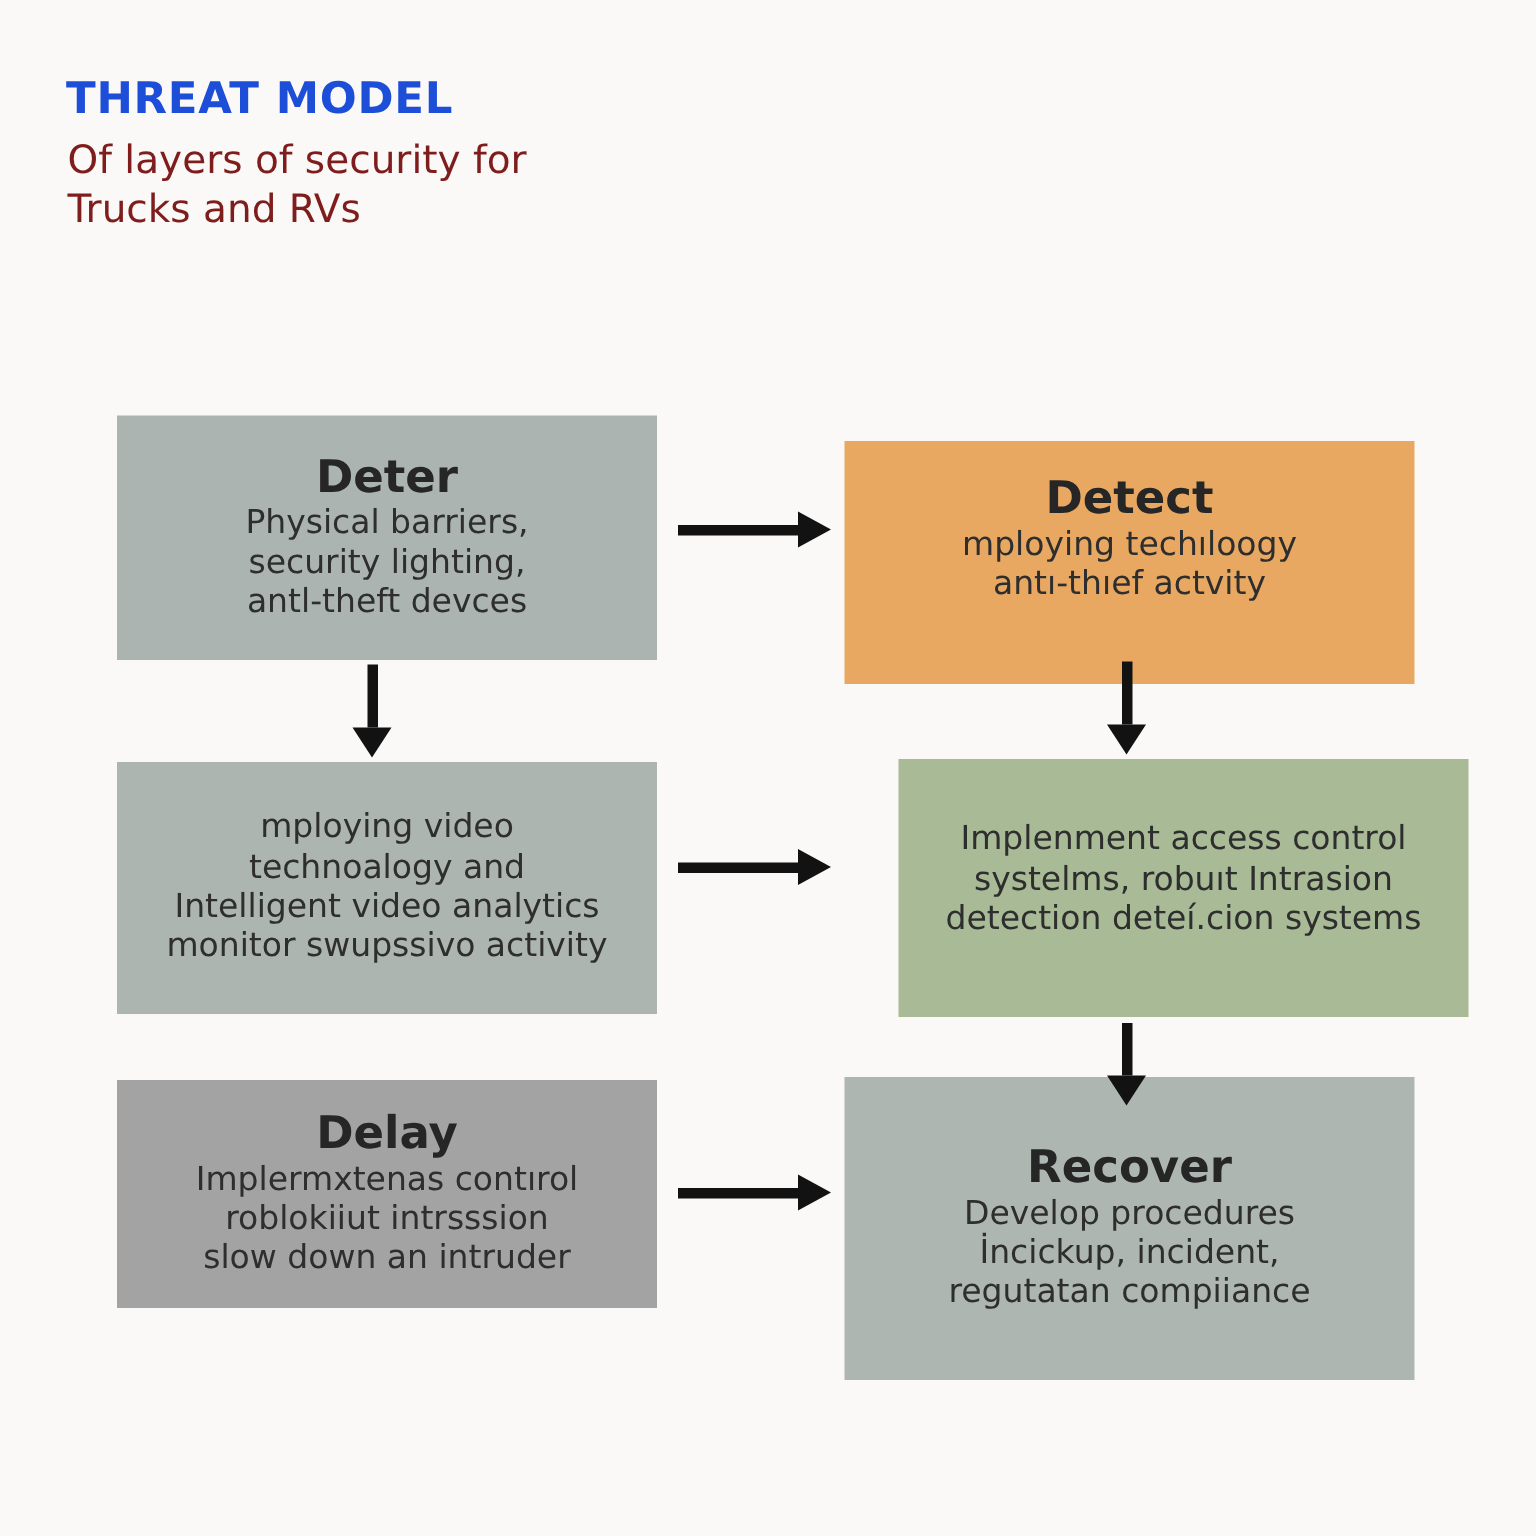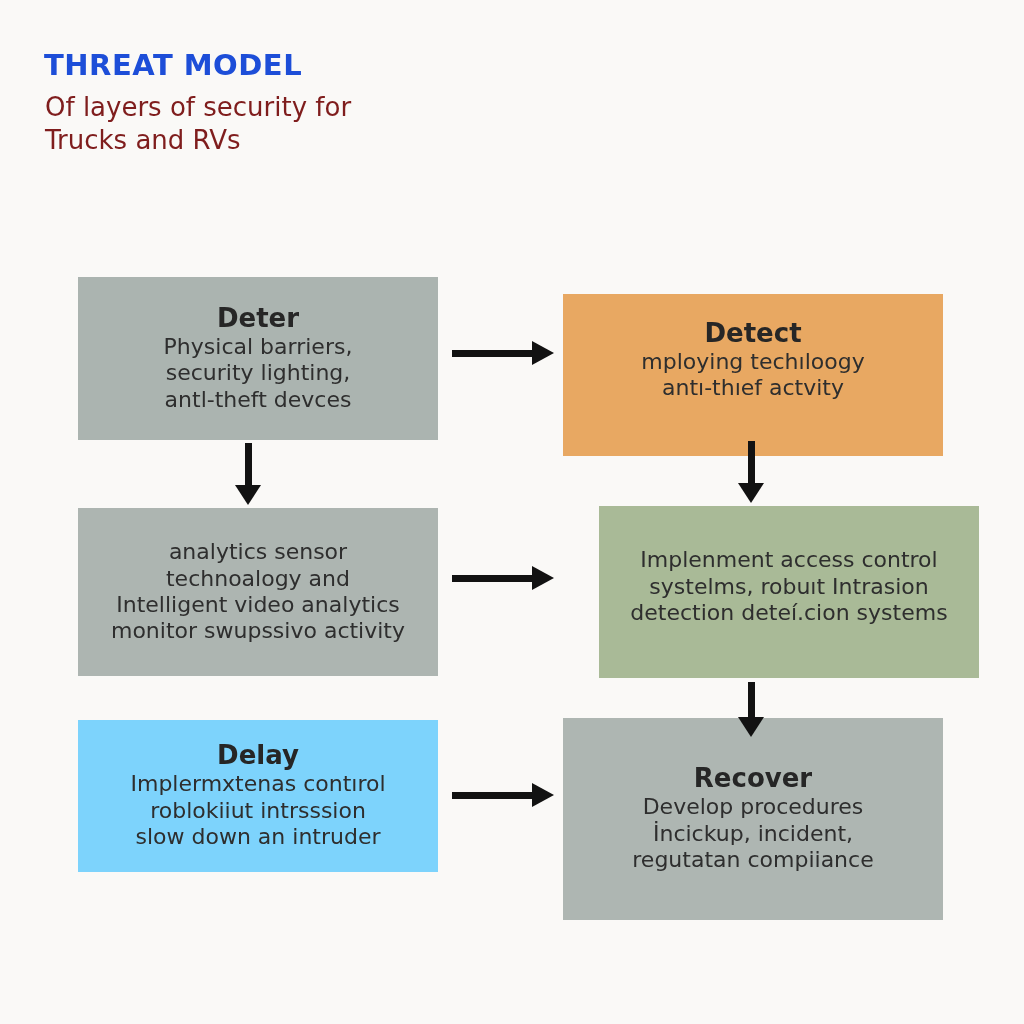--- a/index.html
+++ b/index.html
@@ -36,21 +36,21 @@
   .box {
     position: absolute;
     display: flex;
     flex-direction: column;
     align-items: center;
     justify-content: center;
     text-align: center;
     box-sizing: border-box;
   }
   .box-title {
-    font-size: 26px;
+    font-size: 30px;
     font-weight: bold;
     color: #262626;
     line-height: 1.15;
   }
   .box-line {
     font-size: 22px;
     color: #2e2e2e;
     line-height: 1.2;
   }
   .arrow-h {
@@ -105,33 +105,33 @@
     <div class="box-line">antl-theft devces</div>
   </div>
 
   <div class="box" style="left: 563px; top: 294px; width: 380px; height: 162px; padding-bottom: 30px; background-color: rgb(232, 168, 98);">
     <div class="box-title">Detect</div>
     <div class="box-line">mploying techıloogy</div>
     <div class="box-line">antı-thıef actvity</div>
   </div>
 
   <div class="box" style="left: 78px; top: 508px; width: 360px; height: 168px; background-color: rgb(173, 181, 177);">
-    <div class="box-line">analytics sensor</div>
+    <div class="box-line">mploying video</div>
     <div class="box-line">technoalogy and</div>
     <div class="box-line">Intelligent video analytics</div>
     <div class="box-line">monitor swupssivo activity</div>
   </div>
 
   <div class="box" style="left: 563px; top: 506px; width: 380px; height: 172px; padding-bottom: 10px; background-color: rgb(169, 186, 151); margin-left: 36px;">
     <div class="box-line">Implenment access control</div>
     <div class="box-line">systelms, robuıt Intrasion</div>
     <div class="box-line">detection deteí.cion systems</div>
   </div>
 
-  <div class="box" style="left: 78px; top: 720px; width: 360px; height: 152px; background-color: #7dd3fc;">
+  <div class="box" style="left: 78px; top: 720px; width: 360px; height: 152px; background-color: #a3a3a3;">
     <div class="box-title">Delay</div>
     <div class="box-line">Implermxtenas contırol</div>
     <div class="box-line">roblokiiut intrsssion</div>
     <div class="box-line">slow down an intruder</div>
   </div>
 
   <div class="box" style="left: 563px; top: 718px; width: 380px; height: 202px; background-color: rgb(174, 182, 178);">
     <div class="box-title">Recover</div>
     <div class="box-line">Develop procedures</div>
     <div class="box-line">İncickup, incident,</div>

